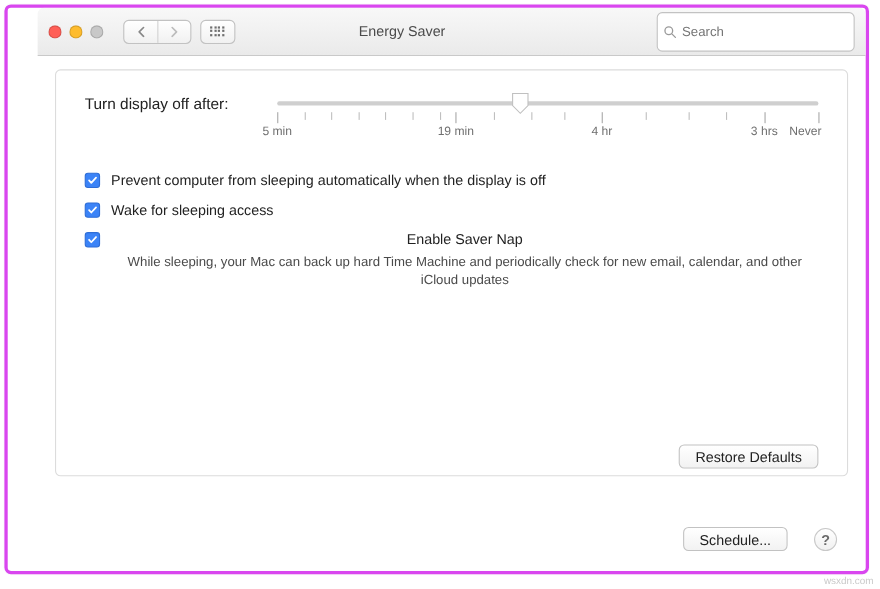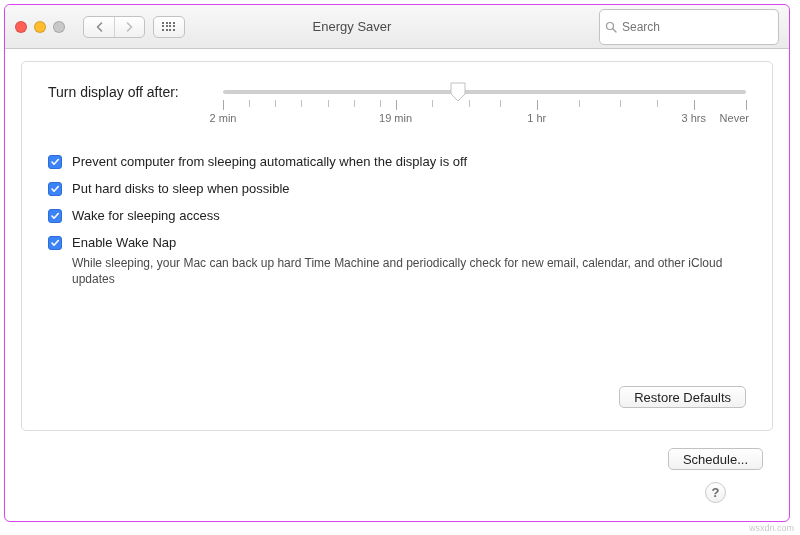--- a/index.html
+++ b/index.html
@@ -8,26 +8,27 @@
     font-size: 13px;
     background: #fff;
     width: 800px;
     height: 535px;
     overflow: hidden;
   }
   .window {
     width: 786px;
     height: 518px;
     margin: 4px 4px 0 4px;
-    border: 1px solid #d946ef;
+    border: 3px solid #d946ef;
     border-radius: 6px;
     background: #fff;
     box-shadow: 0 0 0 1px rgba(0,0,0,0.02);
     display: flex;
     flex-direction: column;
+    padding-left: 27px;
   }
   
   .toolbar {
     height: 44px;
     background: linear-gradient(#f8f8f8, #eaeaea);
     border-bottom: 1px solid #c9c9c9;
     border-top-left-radius: 6px;
     border-top-right-radius: 6px;
     display: flex;
     align-items: center;
@@ -157,21 +158,21 @@
   .tick.major { height: 10px; background: #a8a8a8; }
   .ticklabels {
     position: relative;
     height: 16px;
     margin-top: 2px;
     font-size: 11px;
     color: #6f6f6f;
   }
   .tlab { position: absolute; top: 0; transform: translateX(-50%); white-space: nowrap; }
   
-  .checks { margin-top: 26px; }
+  .checks { margin-top: 26px; text-align: center; }
   .checkrow {
     display: flex;
     align-items: flex-start;
     font-size: 13px;
     color: #222;
     margin-bottom: 10px;
   }
   .cbx {
     width: 14px; height: 14px;
     border-radius: 3px;
@@ -188,21 +189,21 @@
   .checktext { line-height: 1.3; }
   .desc {
     font-size: 12px;
     color: #4a4a4a;
     margin-top: 3px;
     line-height: 1.35;
   }
   .restore {
     position: absolute;
     right: 26px;
-    bottom: 22px;
+    bottom: 6px;
   }
   .btn {
     display: inline-flex;
     align-items: center;
     justify-content: center;
     height: 22px;
     padding: 0 14px;
     font-size: 13px;
     color: #222;
     border: 1px solid #c2c2c2;
@@ -210,22 +211,21 @@
     background: linear-gradient(#ffffff, #f2f2f2);
     cursor: default;
   }
   
   .footer {
     position: absolute;
     right: 26px;
     bottom: 18px;
     display: flex;
     align-items: center;
-    gap: 12px;
-    flex-direction: column;
+    gap: 24px;
   }
   .help {
     width: 21px; height: 21px;
     border-radius: 50%;
     border: 1px solid #c8c8c8;
     background: linear-gradient(#ffffff, #f1f1f1);
     display: inline-flex;
     align-items: center;
     justify-content: center;
     color: #6a6a6a;
@@ -314,62 +314,54 @@
             <div class="tick" style="left:47%"></div>
             <div class="tick" style="left:53%"></div>
             <div class="tick major" style="left:60%"></div>
             <div class="tick" style="left:68%"></div>
             <div class="tick" style="left:76%"></div>
             <div class="tick" style="left:83%"></div>
             <div class="tick major" style="left:90%"></div>
             <div class="tick major" style="left:100%"></div>
           </div>
           <div class="ticklabels">
-            <div class="tlab" style="left:0%">2 min</div>
+            <div class="tlab" style="left:0%">5 min</div>
             <div class="tlab" style="left:33%">19 min</div>
-            <div class="tlab" style="left:60%">1 hr</div>
+            <div class="tlab" style="left:60%">4 hr</div>
             <div class="tlab" style="left:90%">3 hrs</div>
             <div class="tlab" style="left:100%; transform: translateX(-90%);">Never</div>
           </div>
         </div>
       </div>
 
       <div class="checks">
         <div class="checkrow">
           <span class="cbx">
               <svg viewBox="0 0 10 10">
                 <path d="M2 5 L4 7.2 L8.3 2.5" stroke="#fff" stroke-width="1.6" fill="none" stroke-linecap="round" stroke-linejoin="round"></path>
               </svg>
             </span>
           <span class="checktext">Prevent computer from sleeping automatically when the display is off</span>
-        </div>
-        <div class="checkrow">
-          <span class="cbx">
-              <svg viewBox="0 0 10 10">
-                <path d="M2 5 L4 7.2 L8.3 2.5" stroke="#fff" stroke-width="1.6" fill="none" stroke-linecap="round" stroke-linejoin="round"></path>
-              </svg>
-            </span>
-          <span class="checktext">Put hard disks to sleep when possible</span>
         </div>
         <div class="checkrow">
           <span class="cbx">
               <svg viewBox="0 0 10 10">
                 <path d="M2 5 L4 7.2 L8.3 2.5" stroke="#fff" stroke-width="1.6" fill="none" stroke-linecap="round" stroke-linejoin="round"></path>
               </svg>
             </span>
           <span class="checktext">Wake for sleeping access</span>
         </div>
         <div class="checkrow">
           <span class="cbx">
               <svg viewBox="0 0 10 10">
                 <path d="M2 5 L4 7.2 L8.3 2.5" stroke="#fff" stroke-width="1.6" fill="none" stroke-linecap="round" stroke-linejoin="round"></path>
               </svg>
             </span>
           <span class="checktext">
-            <span>Enable Wake Nap</span>
+            <span>Enable Saver Nap</span>
             <div class="desc">While sleeping, your Mac can back up hard Time Machine and periodically check for new email, calendar, and other iCloud updates</div>
           </span>
         </div>
       </div>
 
       <div class="restore">
         <span class="btn">Restore Defaults</span>
       </div>
     </div>
 

